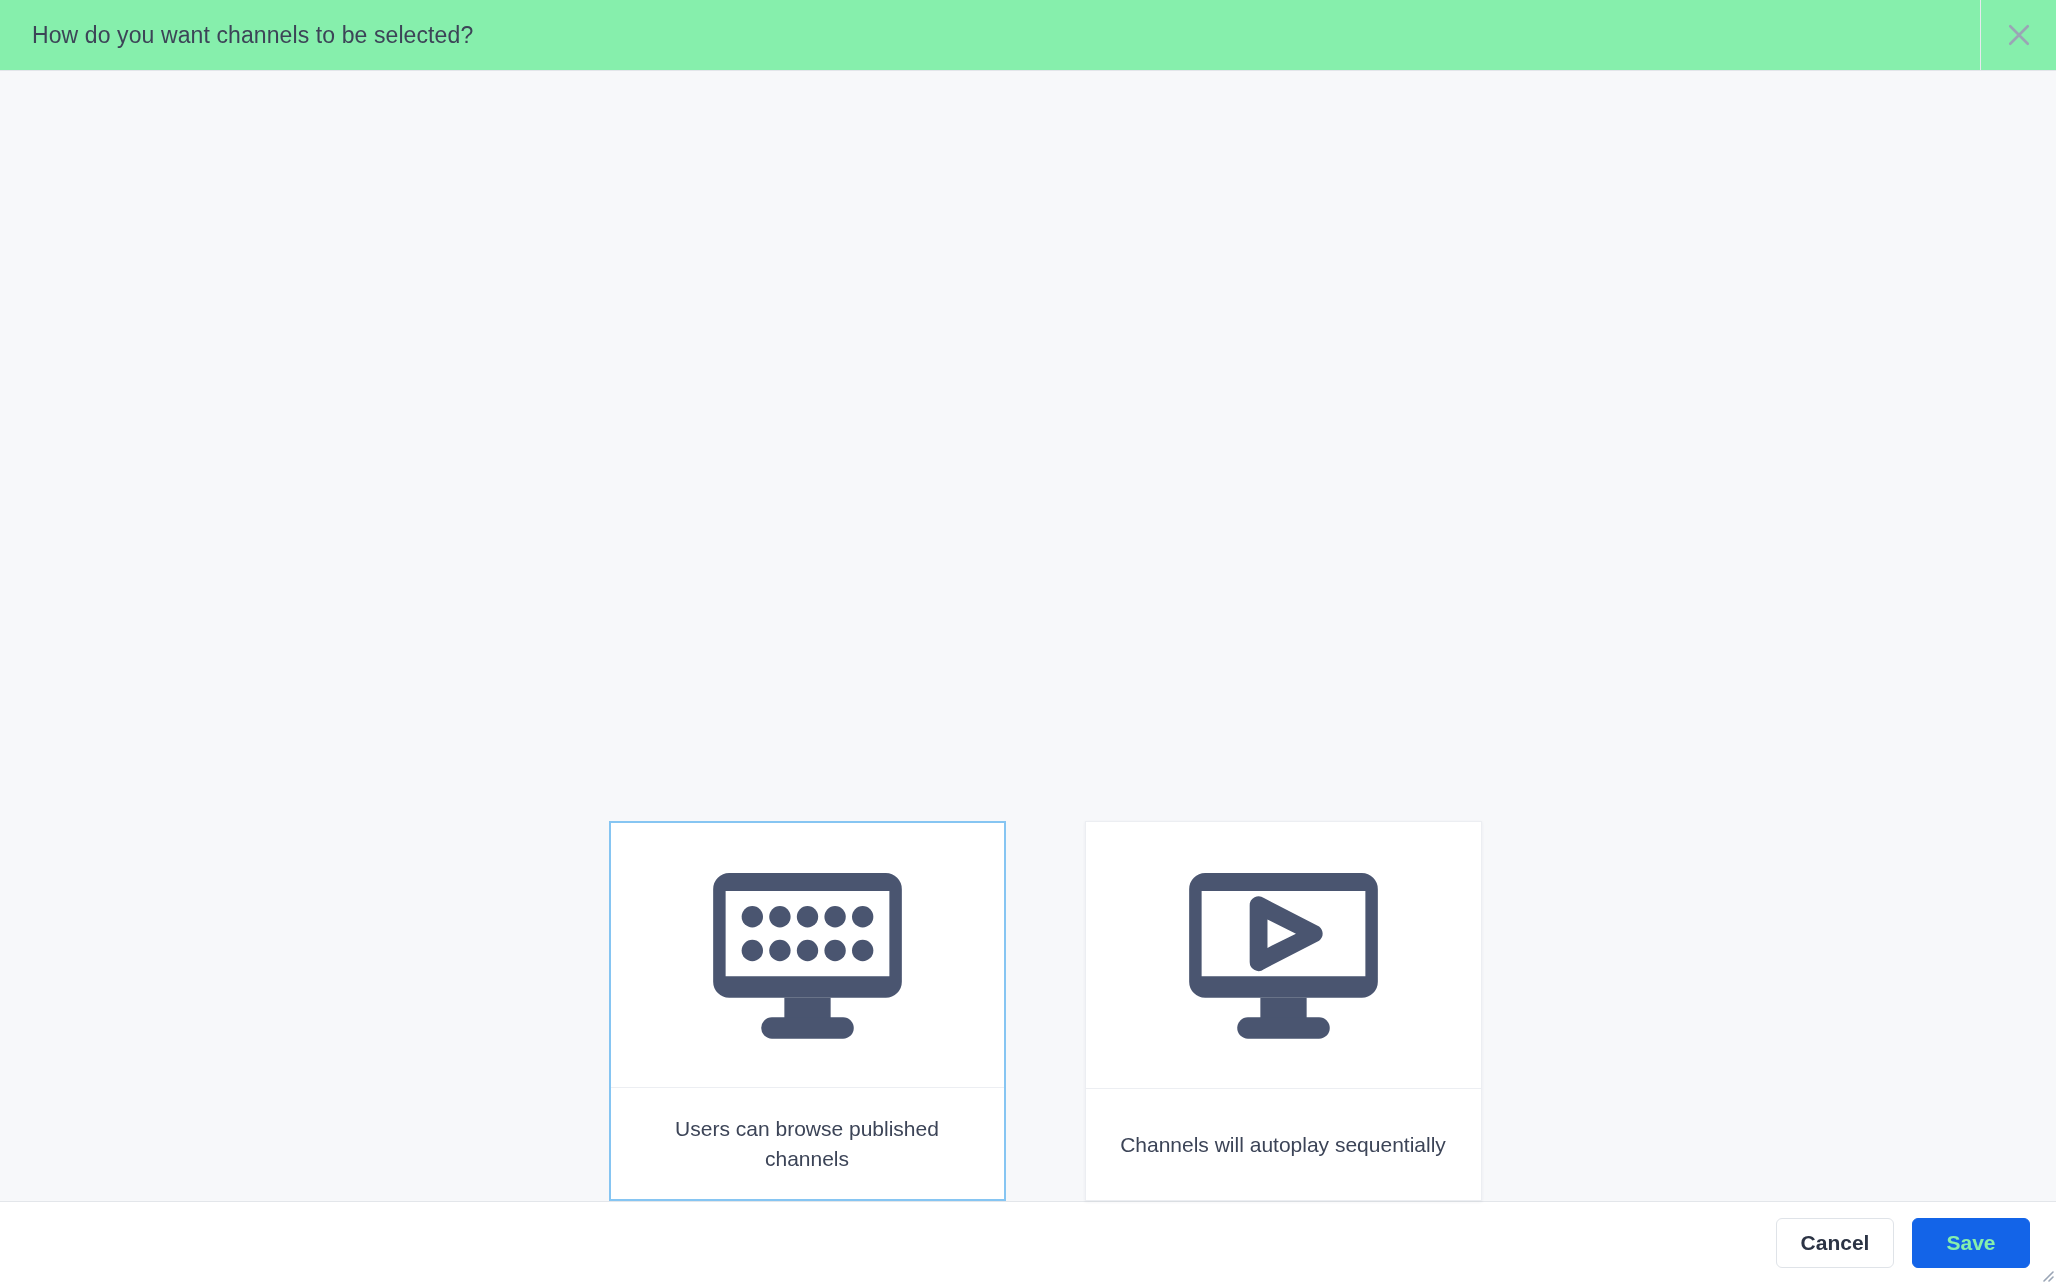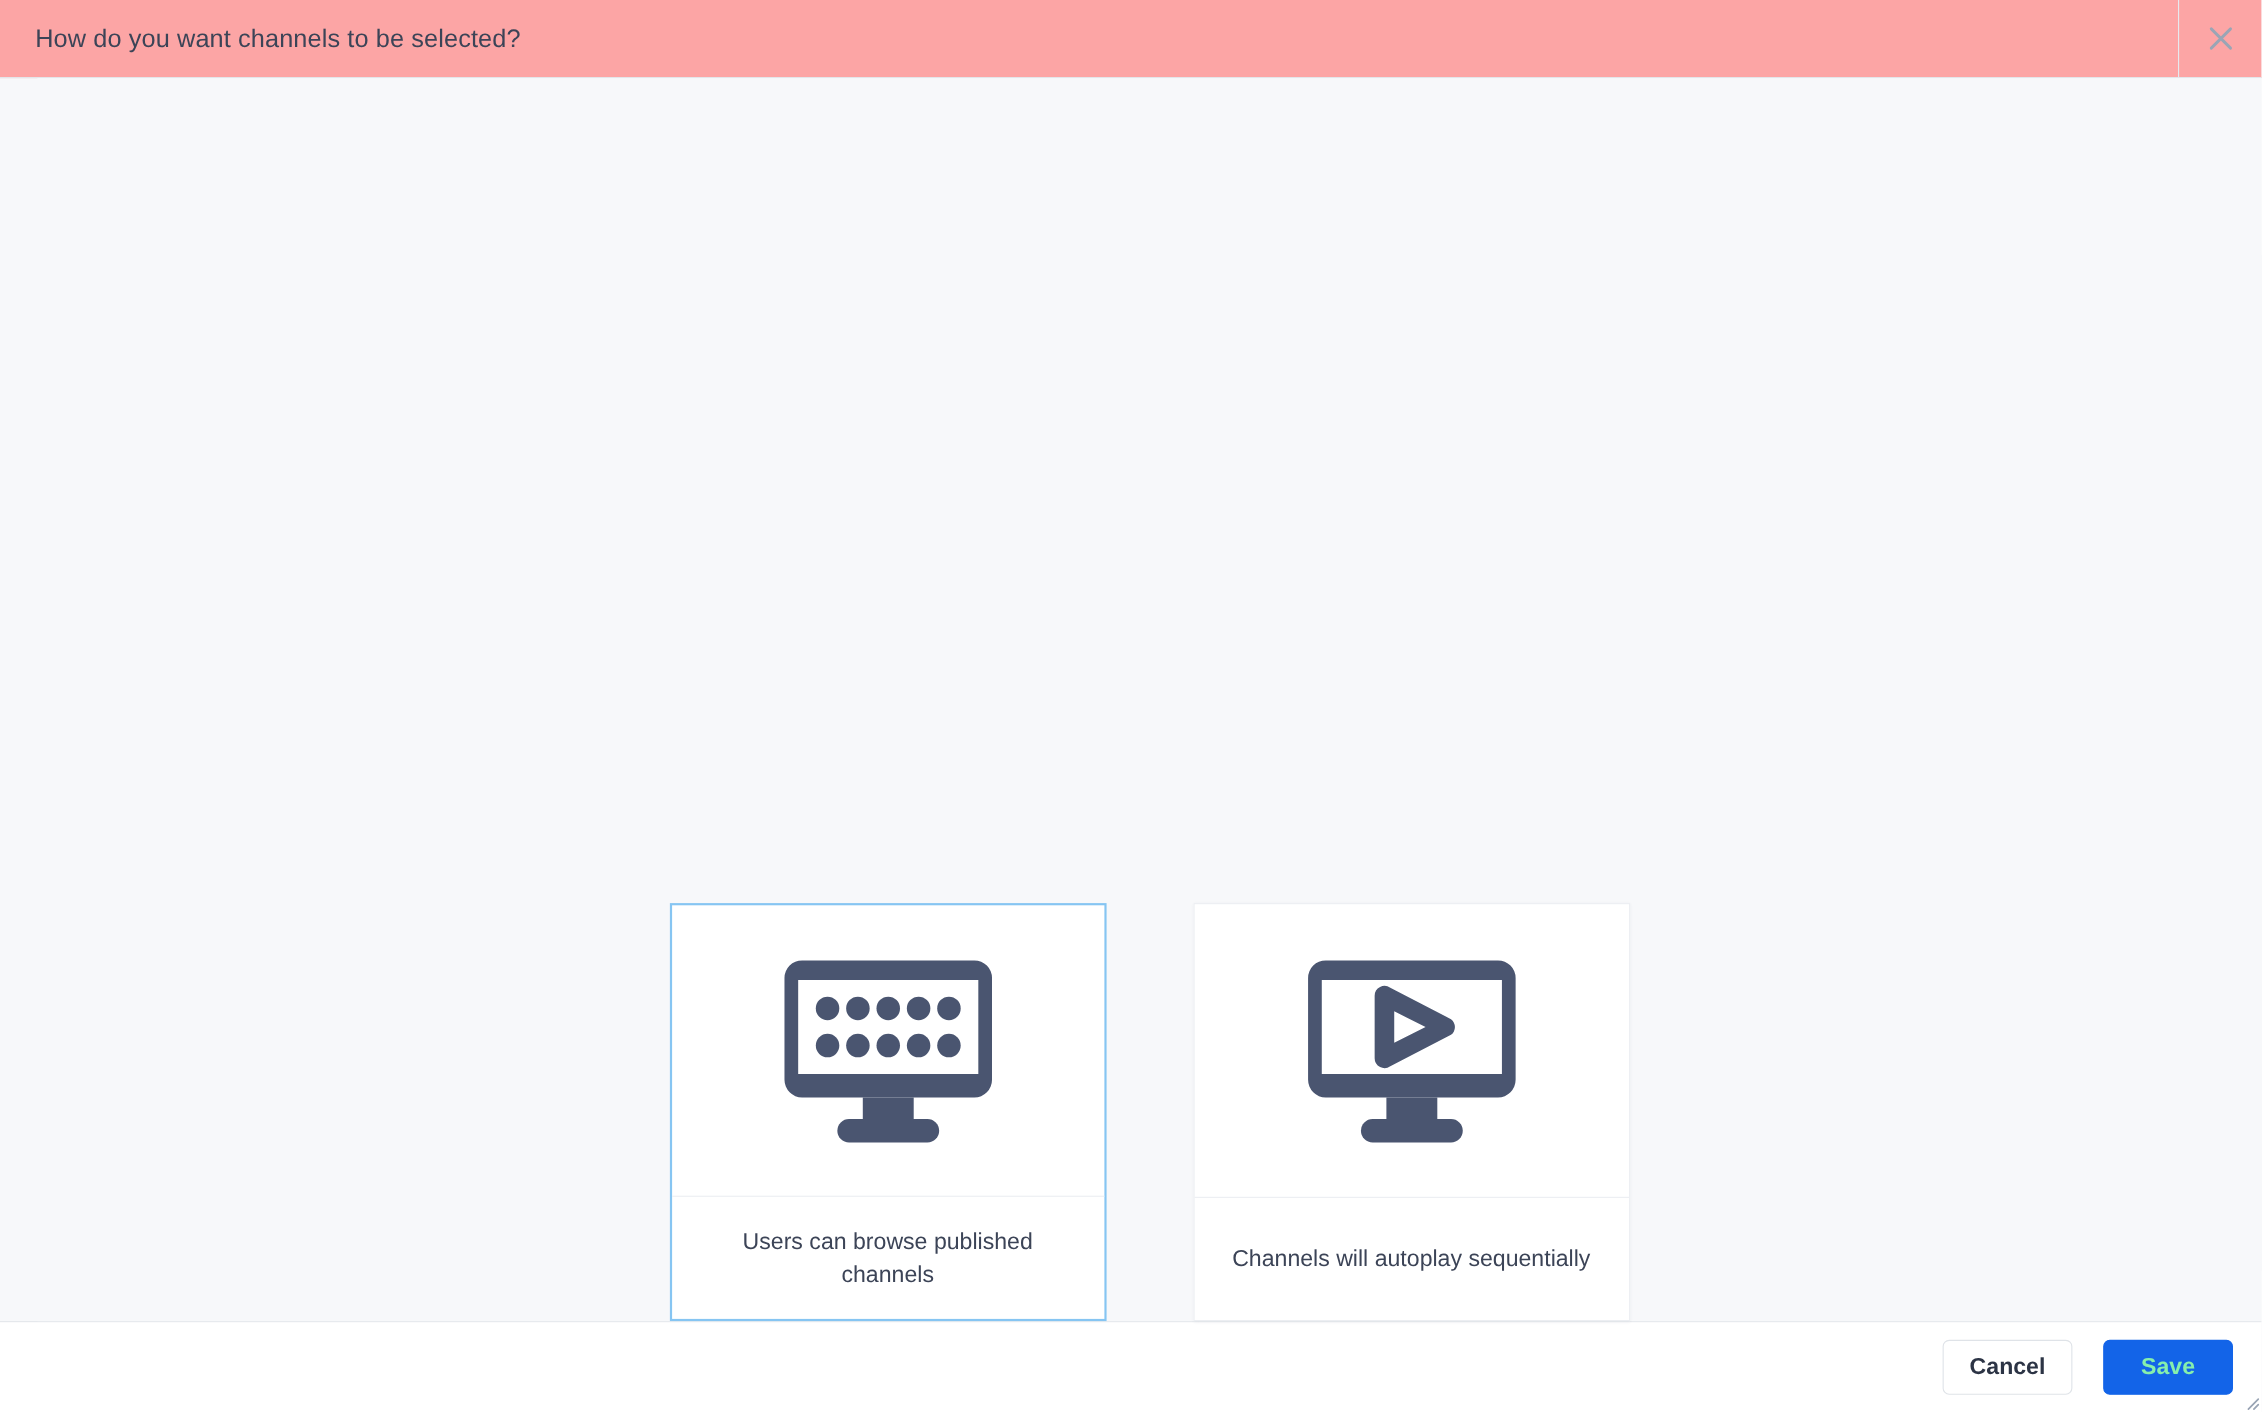--- a/index.html
+++ b/index.html
@@ -21,21 +21,21 @@
     display: flex;
     flex-direction: column;
     background: #f7f8fa;
     position: relative;
   }
 
   
   .dialog-header {
     height: 71px;
     min-height: 71px;
-    background: #fca5a5;
+    background: #86efac;
     border-bottom: 1px solid #e3e6ea;
     display: flex;
     align-items: stretch;
     justify-content: space-between;
   }
 
   .dialog-title {
     display: flex;
     align-items: center;
     padding-left: 32px;
@@ -125,21 +125,21 @@
   
   .dialog-footer {
     height: 83px;
     min-height: 83px;
     background: #ffffff;
     border-top: 1px solid #e3e6ea;
     display: flex;
     align-items: center;
     justify-content: flex-end;
     padding-right: 26px;
-    gap: 28px;
+    gap: 18px;
   }
 
   .btn {
     height: 50px;
     border-radius: 6px;
     font-size: 21px;
     font-weight: bold;
     cursor: pointer;
     display: inline-flex;
     align-items: center;

